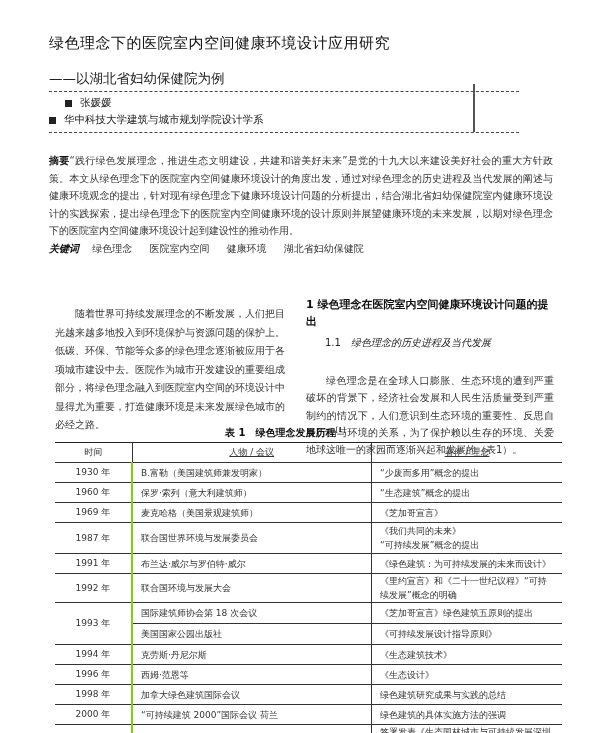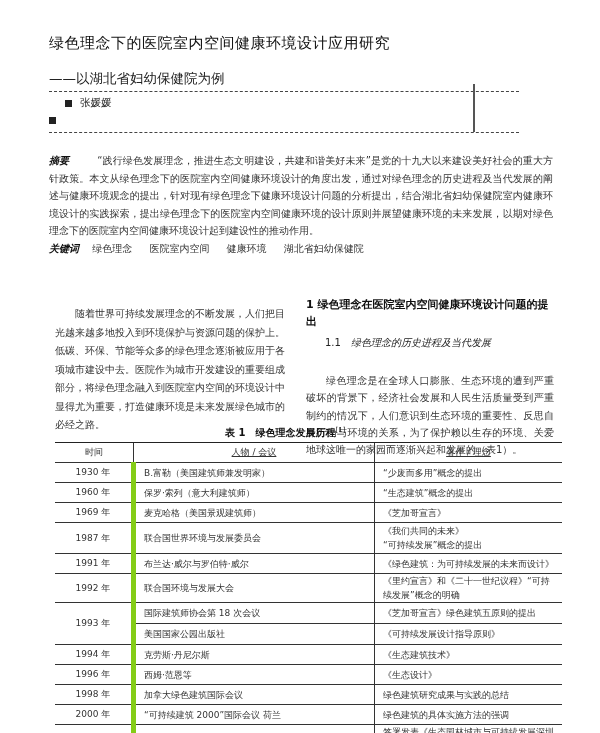--- a/index.html
+++ b/index.html
@@ -5,57 +5,57 @@
   html, body { margin:0; padding:0; background:#ffffff; }
   body { width:600px; height:733px; position:relative; overflow:hidden; color:#111;
          font-family:"DejaVu Sans", sans-serif; }
   .title { position:absolute; left:49px; top:34px; font-size:15px; font-weight:normal; letter-spacing:0.5px; color:#111; margin:0; }
   .subtitle { position:absolute; left:49px; top:70px; font-size:13.5px; color:#222; }
   .dashline { position:absolute; left:49px; width:470px; height:0; border-top:1.5px dashed #444; }
   .vbar { position:absolute; left:473px; top:84px; width:1.5px; height:48px; background:#555; }
   .author { position:absolute; left:49px; font-size:10.5px; color:#222; }
   .author .sq { display:inline-block; width:7px; height:7px; background:#222; margin-right:8px; vertical-align:middle; }
   .abstract { position:absolute; left:49px; top:152px; width:504px; font-size:10px; line-height:17.5px; color:#333; text-align:justify; }
-  .abstract .lbl { font-weight:bold; font-style:italic; margin-right:28px; color:#111; }
+  .abstract .lbl { font-weight:bold; margin-right:0; color:#111; }
   .keywords { position:absolute; left:49px; top:242px; font-size:10px; color:#333; }
   .keywords .lbl { font-weight:bold; font-style:italic; margin-right:10px; color:#111; }
   .keywords span.kw { margin-right:14px; }
   .intro { position:absolute; left:55px; top:293px; width:230px; font-size:10px; line-height:18.5px; color:#333; text-indent:2em; text-align:justify;margin-top:12px; }
   .sec1 { position:absolute; left:306px; top:296px; width:248px; font-size:11px; line-height:17px; font-weight:bold; color:#111; }
   .sec11 { position:absolute; left:325px; top:336px; font-size:10px; font-style:italic; color:#222; }
   .sec11 .num { font-style:normal; margin-right:10px;text-align:center; }
   .para11 { position:absolute; left:306px; top:349px; width:248px; font-size:10px; line-height:17.3px; color:#333; text-indent:2em; text-align:justify;margin-top:23px; }
   .tbl-cap { position:absolute; left:225px; top:426px; font-size:10px; font-weight:bold; color:#111; }
   .tbl-cap sup { font-weight:normal; font-size:7px; }
   table.t1 { position:absolute; left:55px; top:442px; width:507px; border-collapse:collapse; font-size:9px; color:#333; }
   table.t1 th, table.t1 td { border-top:1px solid #333; border-bottom:1px solid #333; padding:0 8px; text-align:left; font-weight:normal; }
   table.t1 th { height:19px; text-align:center; border-top:1.5px solid #222; }
   table.t1 td { height:19px; }
   table.t1 td.yr { text-align:center; width:60px; }
-  table.t1 td.who { width:222px; border-left:5px solid #84cc16; }
+  table.t1 td.who { width:222px; border-left:2px solid #84cc16; }
   table.t1 td.what { border-left:1px solid #333; }
   table.t1 th.who, table.t1 th.what { border-left:1px solid #333;text-decoration:underline; }
   table.t1 tr.tall td { height:30px; }
   table.t1 tr.double td { height:20px; }
   .cell-line { display:block; line-height:14px; }
 </style>
 </head>
 <body>
 
 <h1 class="title">绿色理念下的医院室内空间健康环境设计应用研究</h1>
 <div class="subtitle">——以湖北省妇幼保健院为例</div>
 
 <div class="dashline" style="top:91px;"></div>
 <div class="vbar"></div>
 
 <div class="author" style="top:96px;padding-left:16px;">
   <span class="sq"></span><span>张媛媛</span>
 </div>
 <div class="author" style="top:113px;">
-  <span class="sq"></span>
+  <span class="sq"></span><span>华中科技大学建筑与城市规划学院设计学系</span>
 </div>
 
 <div class="dashline" style="top:132px;"></div>
 
 <div class="abstract">
   <span class="lbl">摘要</span><span>“践行绿色发展理念，推进生态文明建设，共建和谐美好未来”是党的十九大以来建设美好社会的重大方针政策。本文从绿色理念下的医院室内空间健康环境设计的角度出发，通过对绿色理念的历史进程及当代发展的阐述与健康环境观念的提出，针对现有绿色理念下健康环境设计问题的分析提出，结合湖北省妇幼保健院室内健康环境设计的实践探索，提出绿色理念下的医院室内空间健康环境的设计原则并展望健康环境的未来发展，以期对绿色理念下的医院室内空间健康环境设计起到建设性的推动作用。</span>
 </div>
 
 <div class="keywords">
   <span class="lbl">关键词</span>

